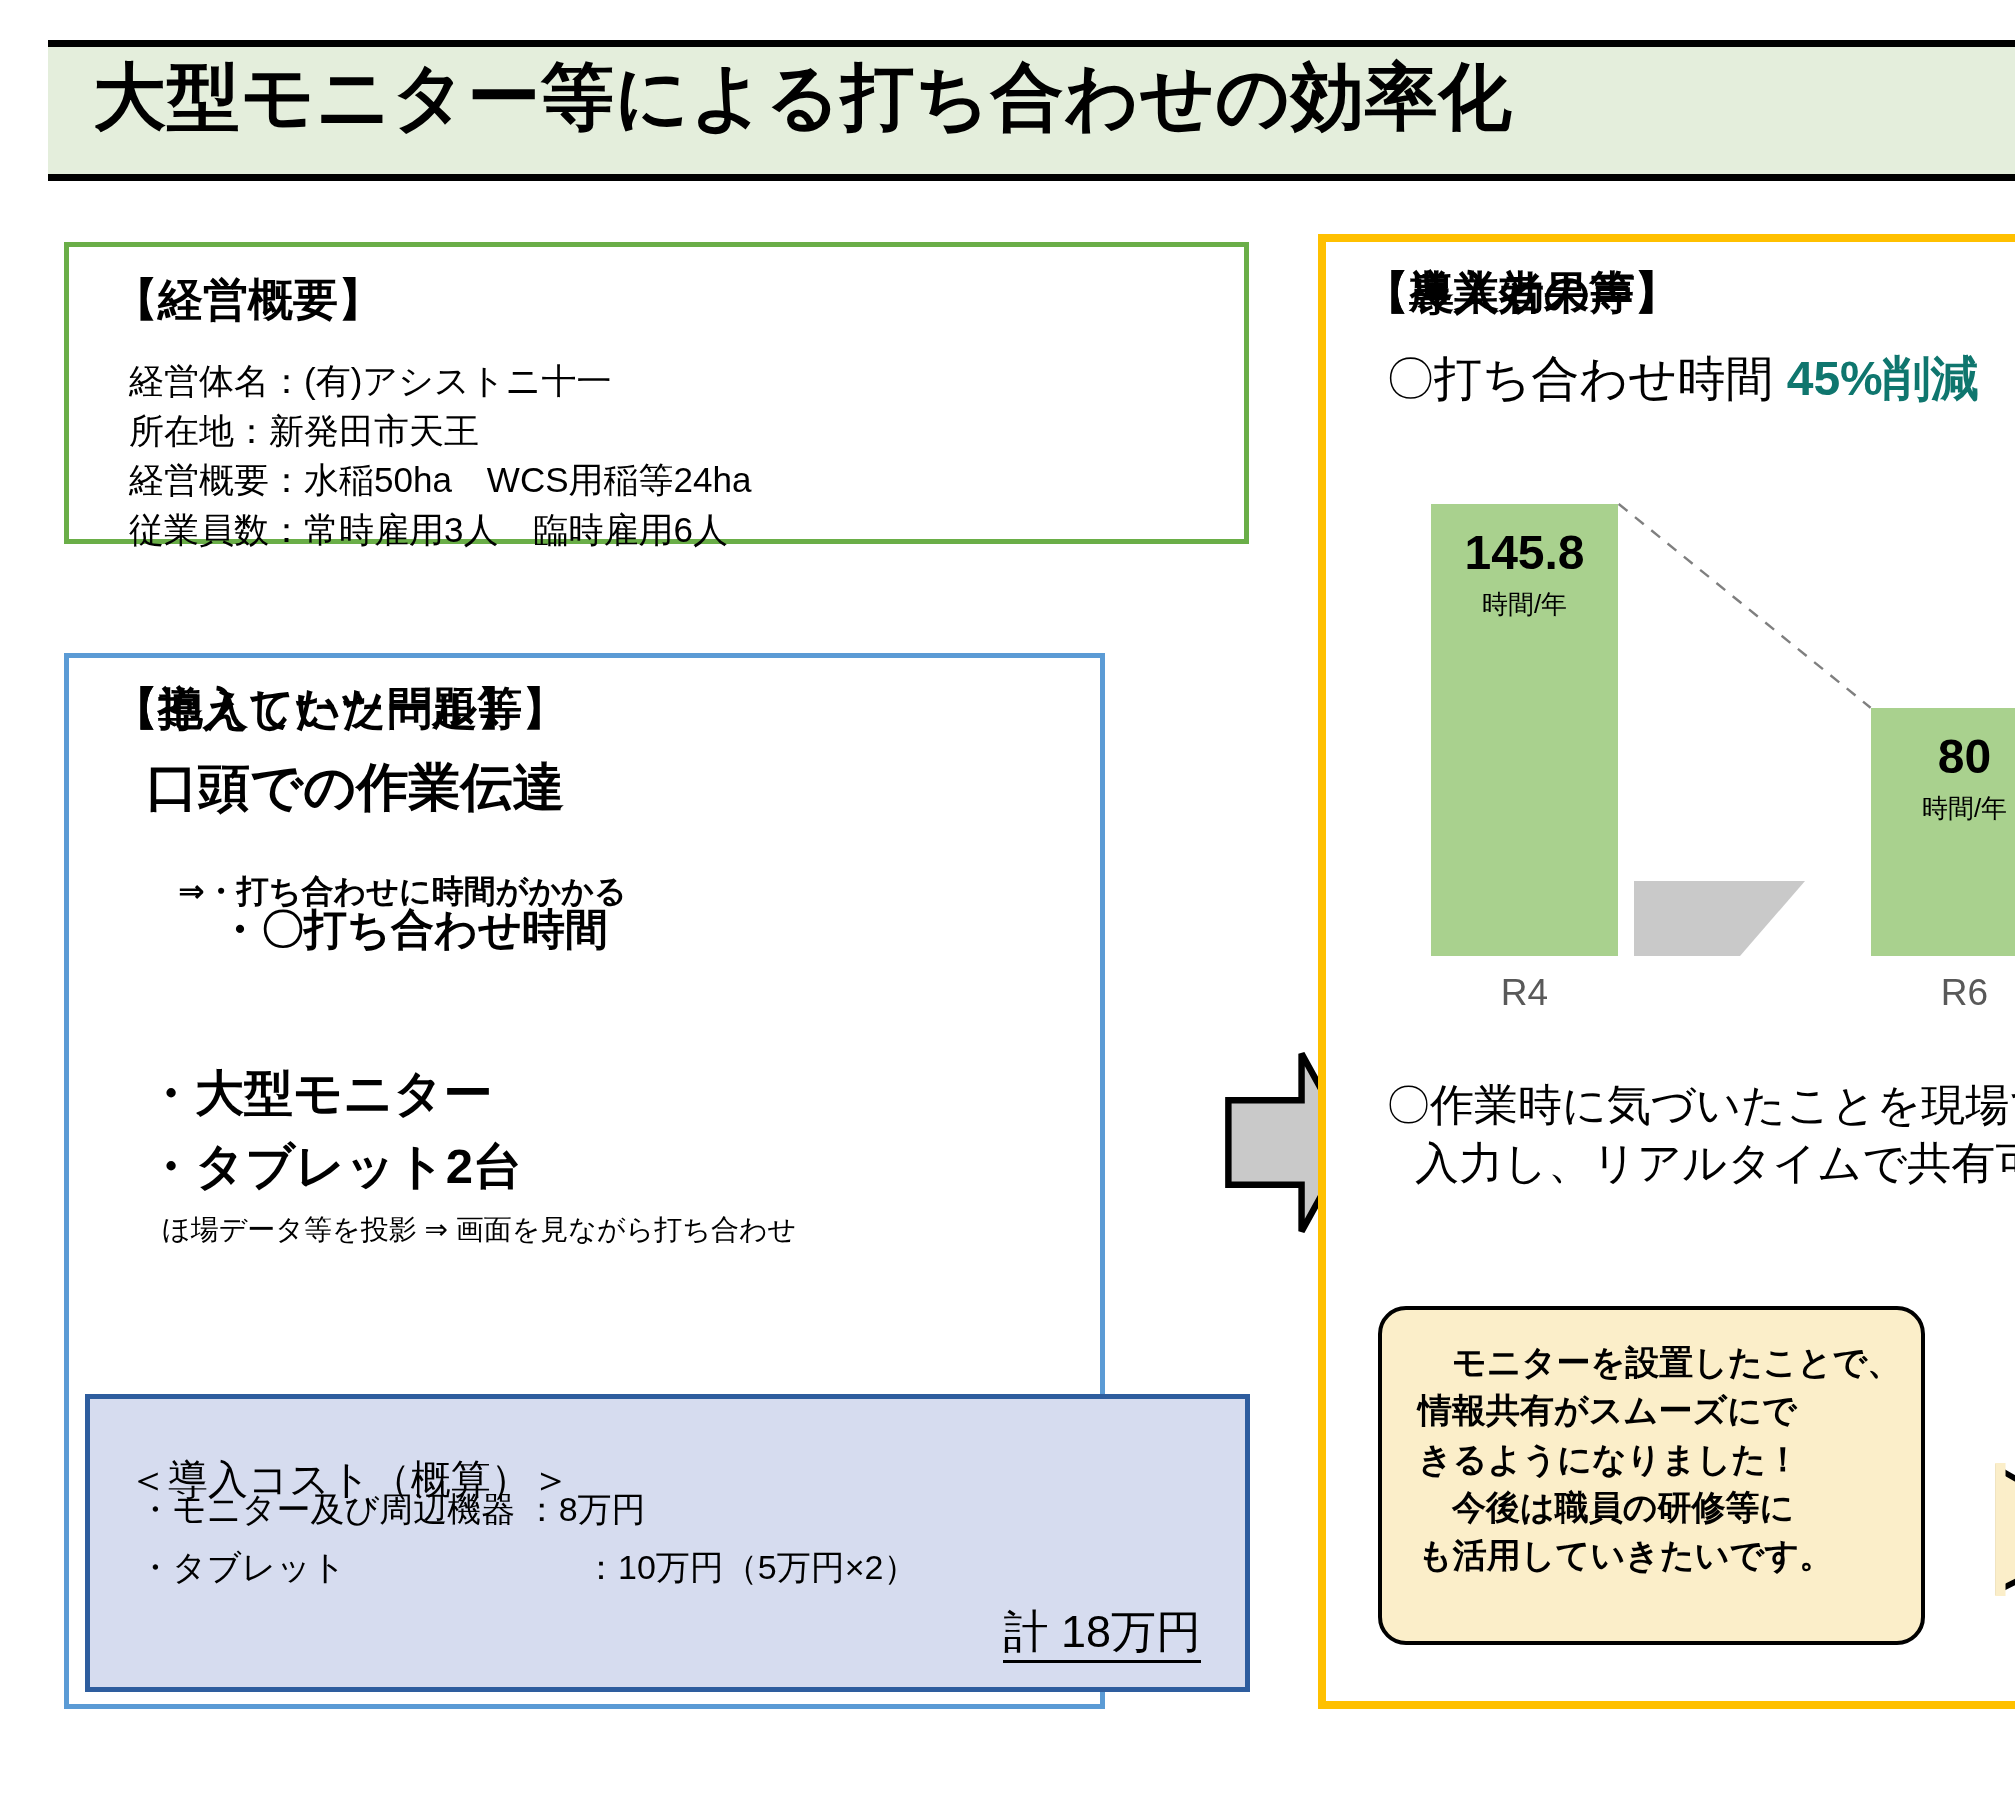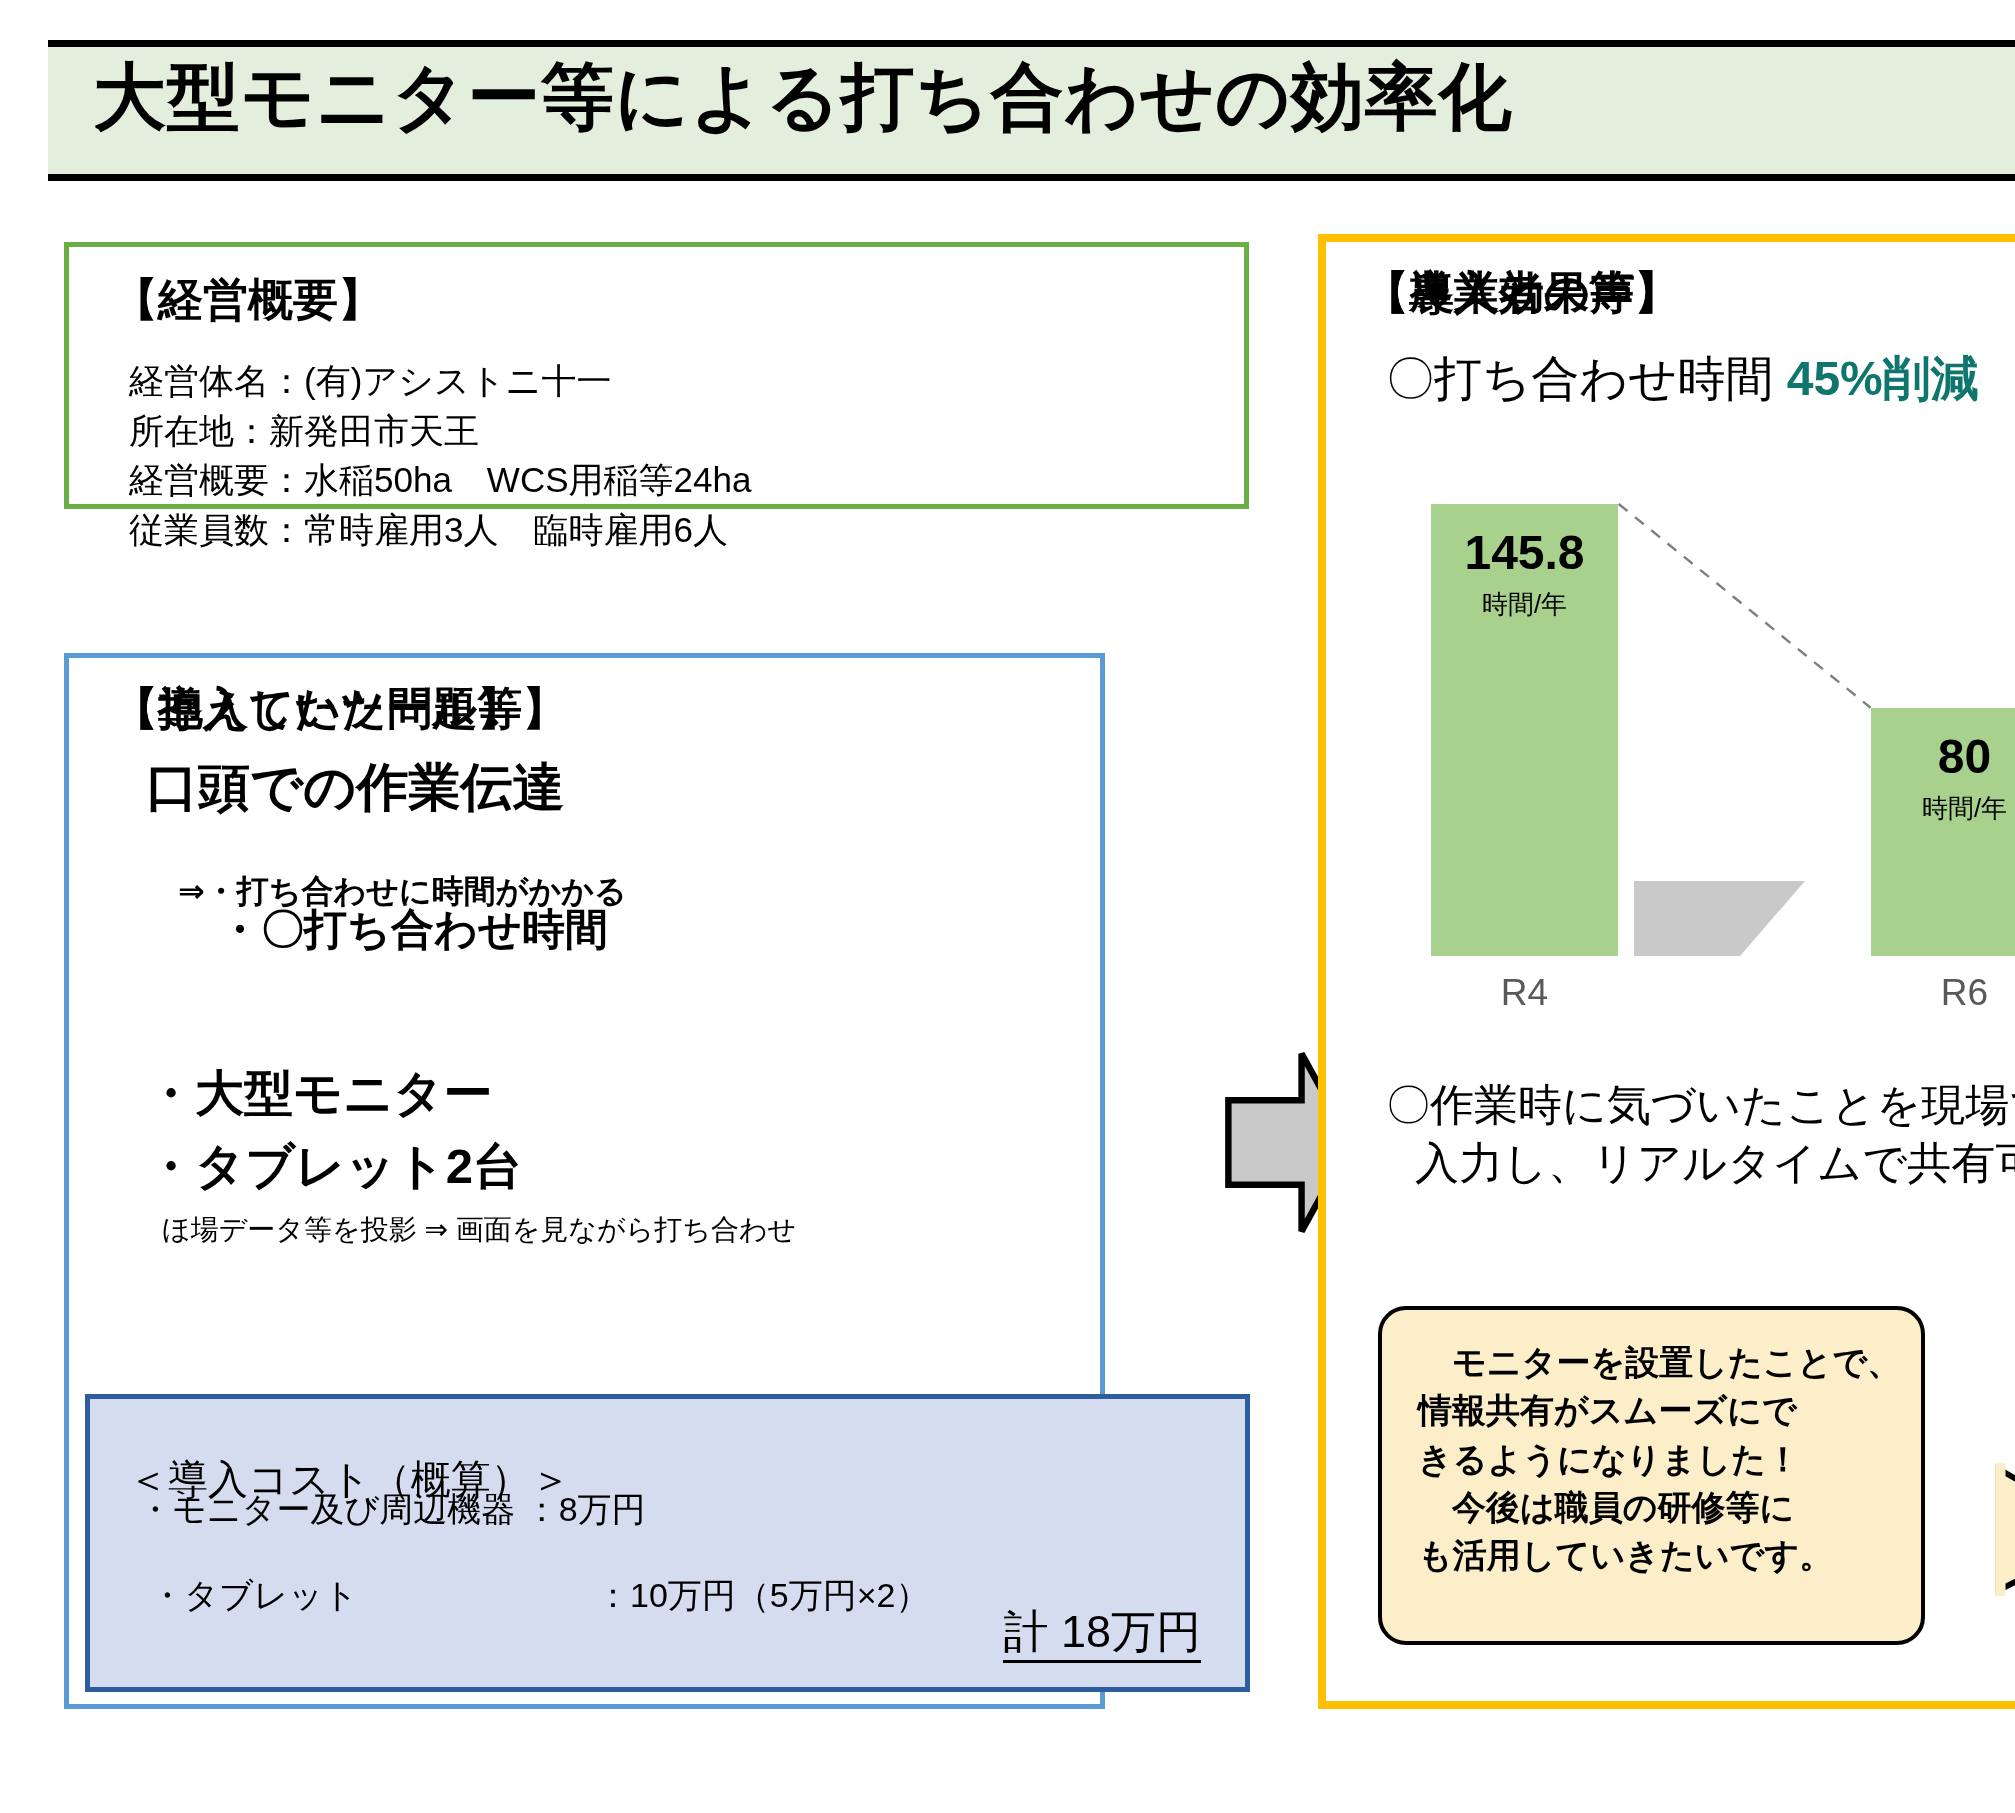--- a/index.html
+++ b/index.html
@@ -26,21 +26,21 @@
   }
 
   
   .box{position:absolute;box-sizing:border-box;background:#fff;}
   .box-green{border:5.6px solid #6aae48;}
   .box-blue{border:5.6px solid #5b9bd5;}
   .box-yellow{border:8px solid #ffc000;}
   .box-cost{border:5.6px solid #2e5d9e;background:#d6dcef;}
 
   
-  #panel-overview{left:64px;top:242px;width:1185px;height:267px;}
+  #panel-overview{left:64px;top:242px;width:1185px;height:302px;}
   .sec-title{font-size:45px;font-weight:bold;line-height:1;white-space:nowrap;}
   #panel-overview .sec-title{position:absolute;left:44px;top:30px;}
   .ov-list{position:absolute;left:60px;top:109px;}
   .ov-row{font-size:35px;line-height:1.42;white-space:nowrap;}
   .ov-lab{display:inline-block;}
   .ov-sep{display:inline-block;}
 
   
   #panel-problem{left:64px;top:653px;width:1041px;height:1056px;padding-left:44px;}
   #panel-problem .sec-title{position:absolute;left:44px;top:28px;}
@@ -52,21 +52,21 @@
   .tl-item{position:absolute;font-size:49px;font-weight:bold;white-space:nowrap;line-height:1;}
   #tool-1{left:77px;top:411px;}
   #tool-2{left:77px;top:484px;}
   .tl-note{position:absolute;left:93px;top:558px;font-size:28px;white-space:nowrap;line-height:1;}
 
   
   #panel-cost{left:85px;top:1394px;width:1165px;height:298px;}
   .cost-title{position:absolute;left:38px;top:24px;font-size:40px;white-space:nowrap;line-height:1;margin-top:36px;}
   .cost-row{position:absolute;font-size:34px;white-space:nowrap;line-height:1;}
   #cost-row-1{left:48px;top:93px;}
-  #cost-row-2{left:60px;top:151px;margin-top:28px;}
+  #cost-row-2{left:48px;top:151px;}
   .cost-total{position:absolute;right:44px;top:210px;font-size:45px;white-space:nowrap;line-height:1;
     border-bottom:3.6px solid #000;padding-bottom:5.6px;}
 
   
   .big-arrow{
     position:absolute;left:1225px;top:1048px;width:129px;height:189px;
   }
 
   
   #panel-effect{left:1318px;top:234px;width:1064px;height:1475px;}

